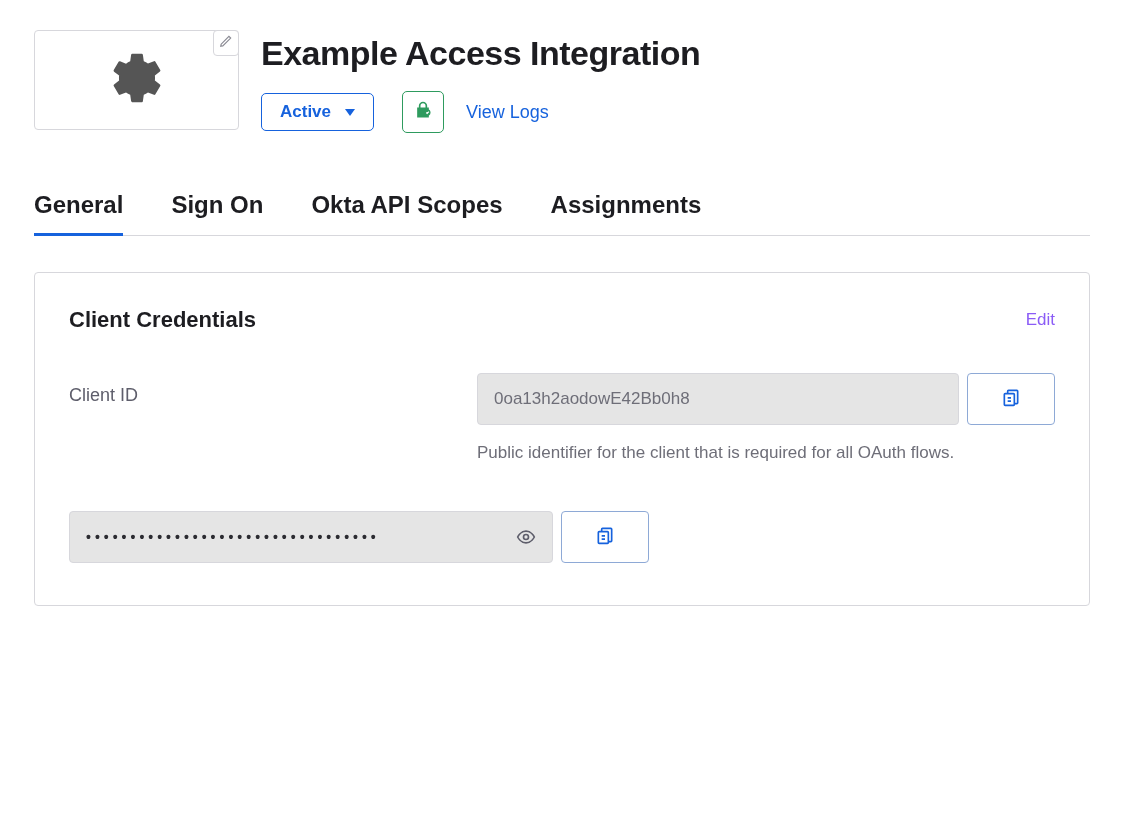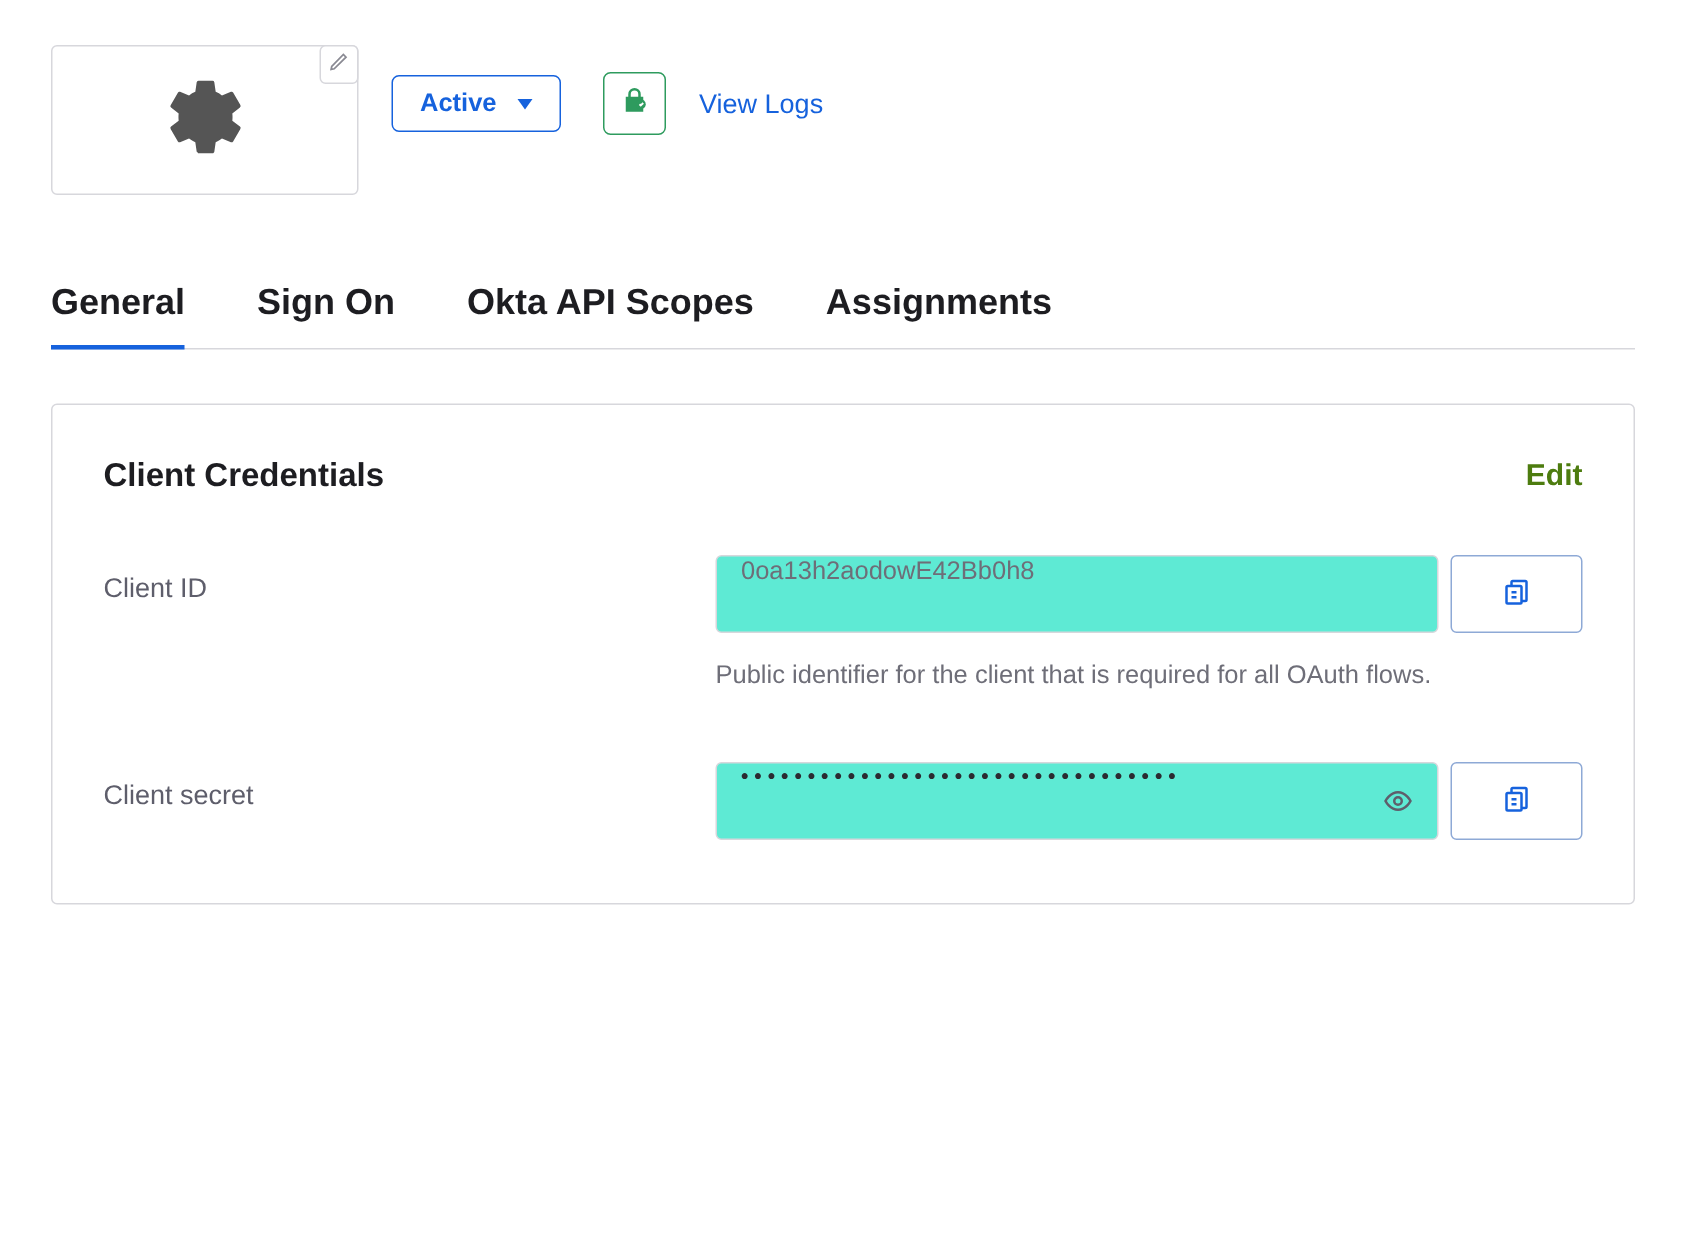--- a/index.html
+++ b/index.html
@@ -111,23 +111,23 @@
       justify-content: space-between;
       align-items: center;
       margin-bottom: 40px;
       gap: 34px;
     }
     .panel-title {
       font-size: 22px;
       font-weight: 700;
     }
     .edit-link {
-      color: #4d7c0f;
-      font-size: 20px;
-      font-weight: 700;
+      color: #8b5cf6;
+      font-size: 17px;
+      font-weight: 400;
       cursor: pointer;
     }
 
     .field-row {
       display: flex;
       align-items: flex-start;
       margin-bottom: 44px;
     }
     .field-row:last-child { margin-bottom: 0; }
     .field-label {
@@ -139,25 +139,26 @@
     .field-body { flex: 1; max-width: 580px; }
     .input-line {
       display: flex;
       gap: 8px;
     }
     .ro-input {
       flex: 1;
       height: 52px;
       border: 1px solid #d7d7dc;
       border-radius: 4px;
-      background: #5eead4;
+      background: #e5e5e5;
       padding: 0 16px;
       font-size: 17px;
       color: #6e6e78;
       display: flex;
+      align-items: center;
       gap: 10px;
       overflow: hidden;
     }
     .ro-input .dots {
       font-size: 14px;
       letter-spacing: 4px;
       color: #2b2b31;
       font-weight: 900;
       white-space: nowrap;
     }
@@ -192,20 +193,21 @@
     <div class="logo-edit">
       <span>
         <svg width="14" height="14" viewBox="0 0 24 24" fill="none" stroke="#8a8a93" stroke-width="2">
           <path d="M3 21l3.5-.7L20 7l-3-3L3.7 17.5 3 21z"></path>
         </svg>
       </span>
     </div>
   </div>
 
   <div class="title-col">
+    <h1 class="title-text">Example Access Integration</h1>
     <div class="status-row">
       <div class="active-pill">
         <span>Active</span>
         <span class="caret-down"></span>
       </div>
       <div class="lock-box">
         <span>
           <svg width="20" height="20" viewBox="0 0 24 24" fill="#2e9b5e">
             <path d="M17 9V7a5 5 0 1 0-10 0v2H5v12h14V9h-2zm-8 0V7a3 3 0 1 1 6 0v2H9z"></path>
             <circle cx="17" cy="15" r="4" fill="#2e9b5e"></circle>
@@ -246,21 +248,20 @@
               <path d="M8 13h4M8 17h4" stroke="#1662dd"></path>
             </svg>
           </span>
         </div>
       </div>
       <div class="hint">Public identifier for the client that is required for all OAuth flows.</div>
     </div>
   </div>
 
   <div class="field-row">
-    <div class="field-label">Client secret</div>
     <div class="field-body">
       <div class="input-line">
         <div class="ro-input">
           <span class="dots">•••••••••••••••••••••••••••••••••</span>
           <span class="eye-wrap">
             <svg width="20" height="20" viewBox="0 0 24 24" fill="none" stroke="#5e5e6b" stroke-width="2">
               <path d="M2 12s3.5-7 10-7 10 7 10 7-3.5 7-10 7S2 12 2 12z"></path>
               <circle cx="12" cy="12" r="3"></circle>
             </svg>
           </span>

